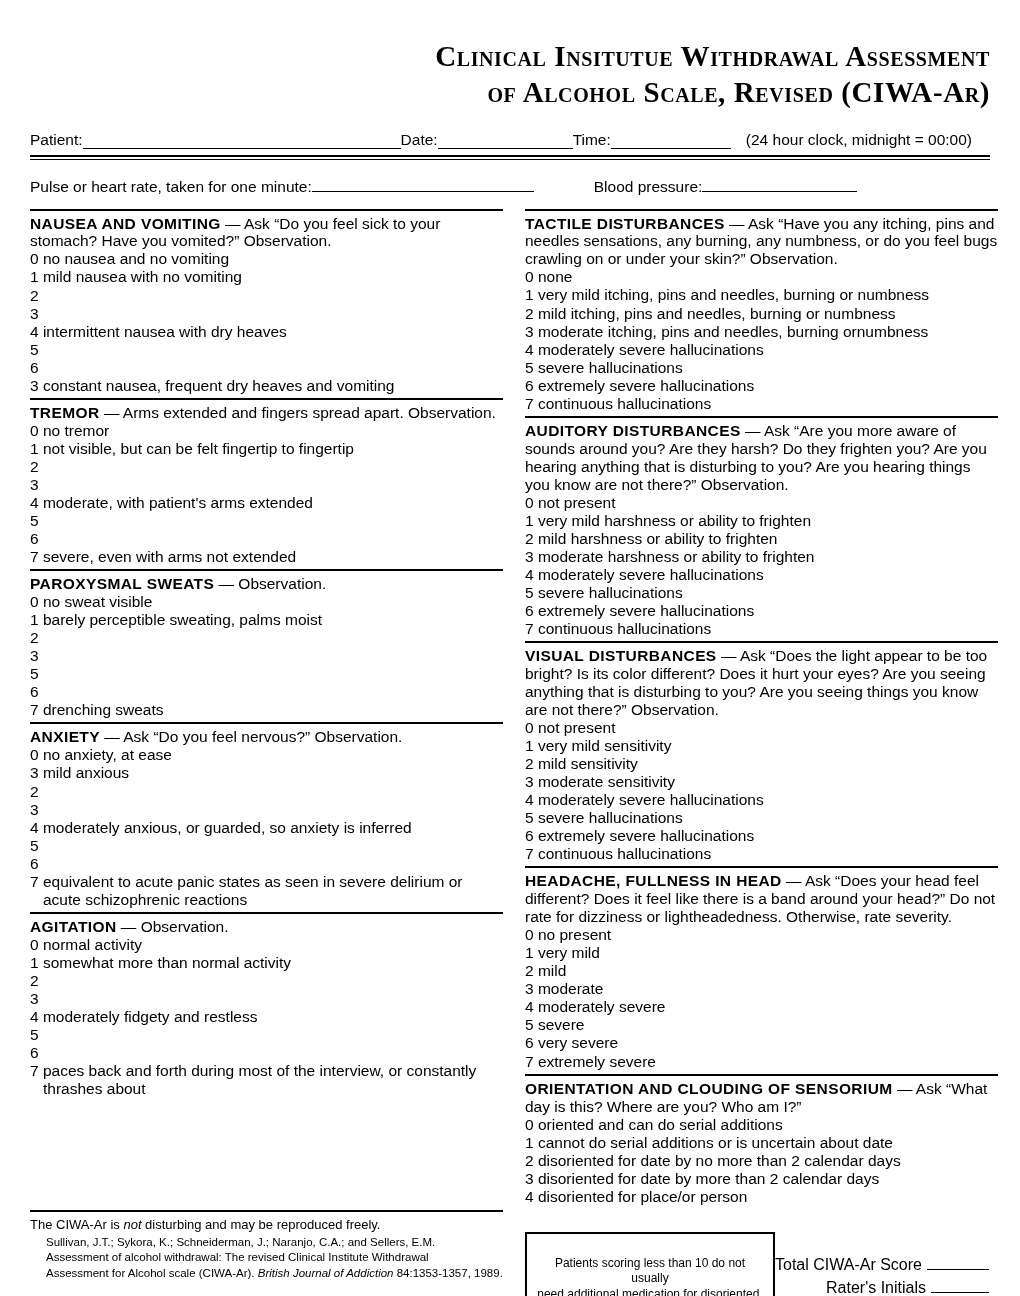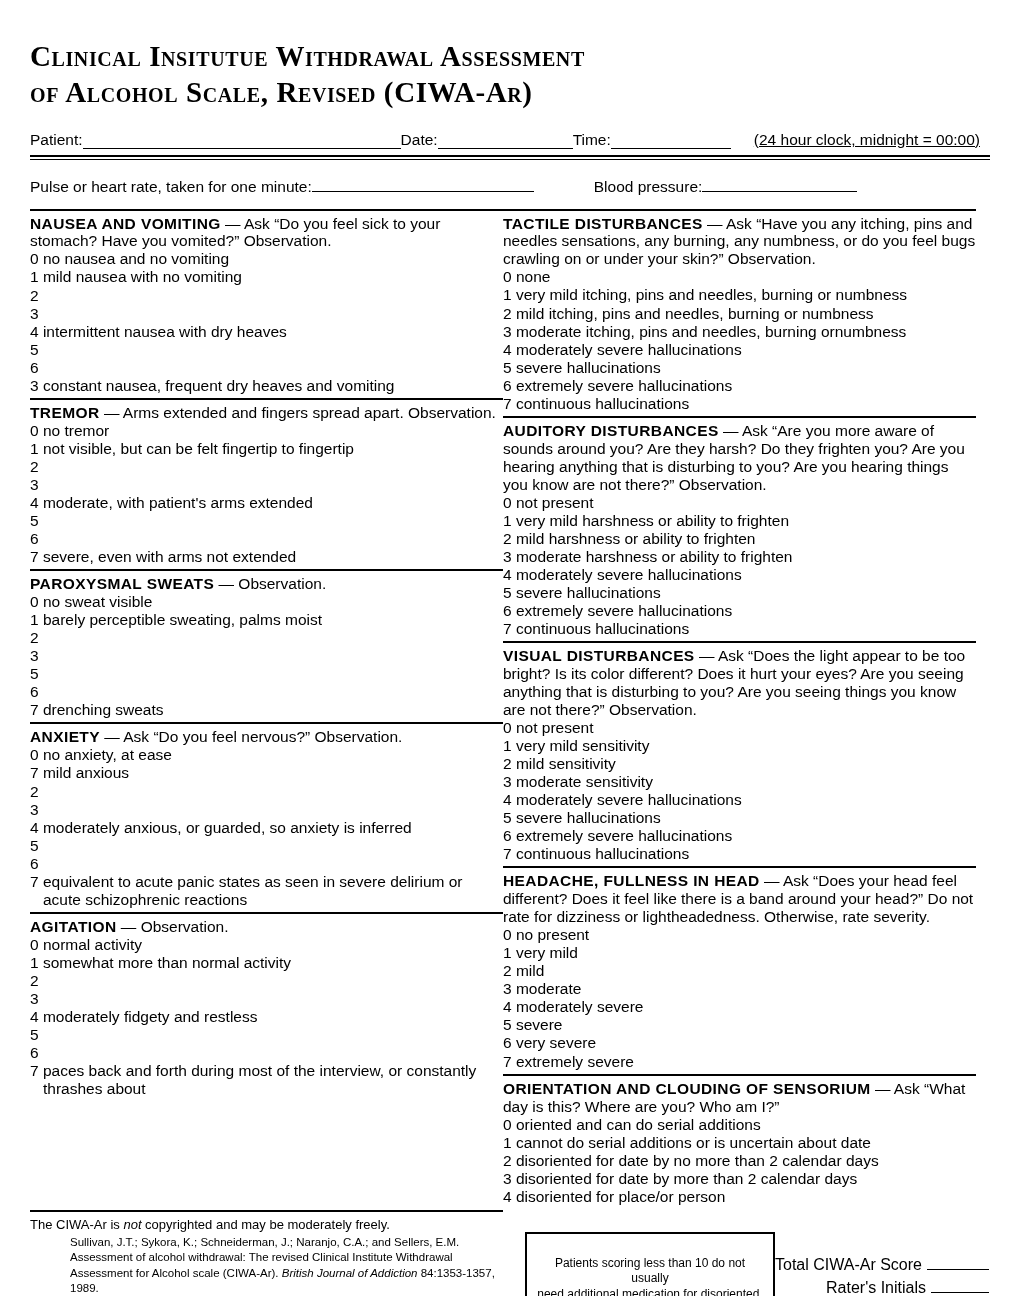--- a/index.html
+++ b/index.html
@@ -17,21 +17,21 @@
   .page {
     width: 1020px;
     height: 1296px;
     box-sizing: border-box;
     padding: 30px 30px 0 30px;
     position: relative;
   }
 
   
   .title {
-    text-align: left;
+    text-align: right;
     font-family: "Liberation Serif", serif;
     font-weight: bold;
     font-size: 29px;
     font-variant: small-caps;
     letter-spacing: 0.6px;
     line-height: 1.25;
     margin: 8px 0 0 0;
   }
   .title .line2 { display: block; }
 
@@ -47,41 +47,42 @@
   .fill {
     border-bottom: 1.5px solid #000;
     display: inline-block;
     height: 13px;
   }
   .fill-patient { width: 318px; }
   .fill-date    { width: 135px; }
   .fill-time    { width: 120px; }
   .fill-pulse   { width: 222px; }
   .fill-bp      { width: 155px; }
-  .note24 { margin-left: 23px; text-decoration: underline; }
+  .note24 { margin-left: 15px; }
 
   .rule-double {
     border-top: 2.5px solid #000;
     border-bottom: 1.2px solid #000;
     height: 2px;
     margin-top: 6px;
   }
 
   .vitals {
     margin-top: 18px;
     font-size: 15.5px;
     white-space: nowrap;
     display: flex;
     align-items: baseline;
   }
   .vitals .gap { display: inline-block; width: 60px; }
 
   
   .columns {
     display: flex;
+    gap: 22px;
     margin-top: 10px;
   }
   .col { width: 473px; flex: none; }
 
   .section { padding-top: 3px; }
   .section .hr {
     border-top: 2.2px solid #000;
     margin-bottom: 4px;
   }
   .sec-head {
@@ -114,21 +115,21 @@
   .footer-left { width: 473px; flex: none; }
   .footer-left .hr { border-top: 2.2px solid #000; }
   .cite-lead {
     font-size: 13px;
     margin-top: 5px;
     line-height: 1.3;
   }
   .cite-body {
     font-size: 11.5px;
     line-height: 1.35;
-    margin-left: 40px;
+    margin-left: 16px;
     margin-top: 1px;
   }
   .footer-right {
     flex: 1;
     display: flex;
     padding-left: 22px;
     padding-top: 14px;
   }
   .advice-box {
     border: 2.5px solid #000;
@@ -249,21 +250,21 @@
       </div>
 
       <div class="section">
         <div class="hr"></div>
         <p class="sec-head">
           <span class="name">ANXIETY</span>
           <span class="prompt">— Ask “Do you feel nervous?” Observation.</span>
         </p>
         <ul class="items">
             <li>0 no anxiety, at ease</li>
-            <li>7 mild anxious</li>
+            <li>3 mild anxious</li>
             <li>2</li>
             <li>3</li>
             <li>4 moderately anxious, or guarded, so anxiety is inferred</li>
             <li>5</li>
             <li>6</li>
             <li>7 equivalent to acute panic states as seen in severe delirium or acute schizophrenic reactions</li>
           </ul>
       </div>
 
       <div class="section">
@@ -375,21 +376,21 @@
           </ul>
       </div>
 
     </div>
   </div>
 
   <div class="footer">
 
     <div class="footer-left">
       <div class="hr"></div>
-      <div class="cite-lead"><span>The CIWA-Ar is </span><i>not</i><span> copyrighted and may be moderately freely.</span></div>
+      <div class="cite-lead"><span>The CIWA-Ar is </span><i>not</i><span> disturbing and may be reproduced freely.</span></div>
       <div class="cite-body">
         <div>Sullivan, J.T.; Sykora, K.; Schneiderman, J.; Naranjo, C.A.; and Sellers, E.M.</div>
         <div>Assessment of alcohol withdrawal: The revised Clinical Institute Withdrawal</div>
         <div><span>Assessment for Alcohol scale (CIWA-Ar). </span><i>British Journal of Addiction</i><span> 84:1353-1357, 1989.</span></div>
       </div>
     </div>
 
     <div class="footer-right">
       <div class="advice-box">
         <div>Patients scoring less than 10 do not usually</div>

